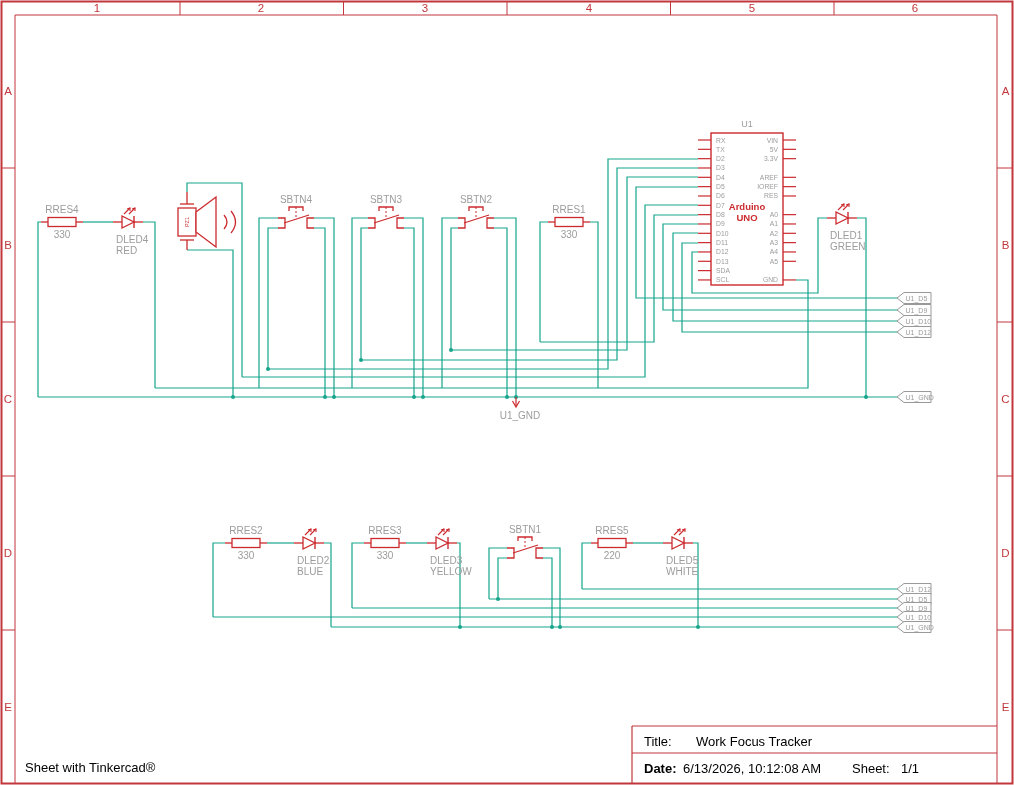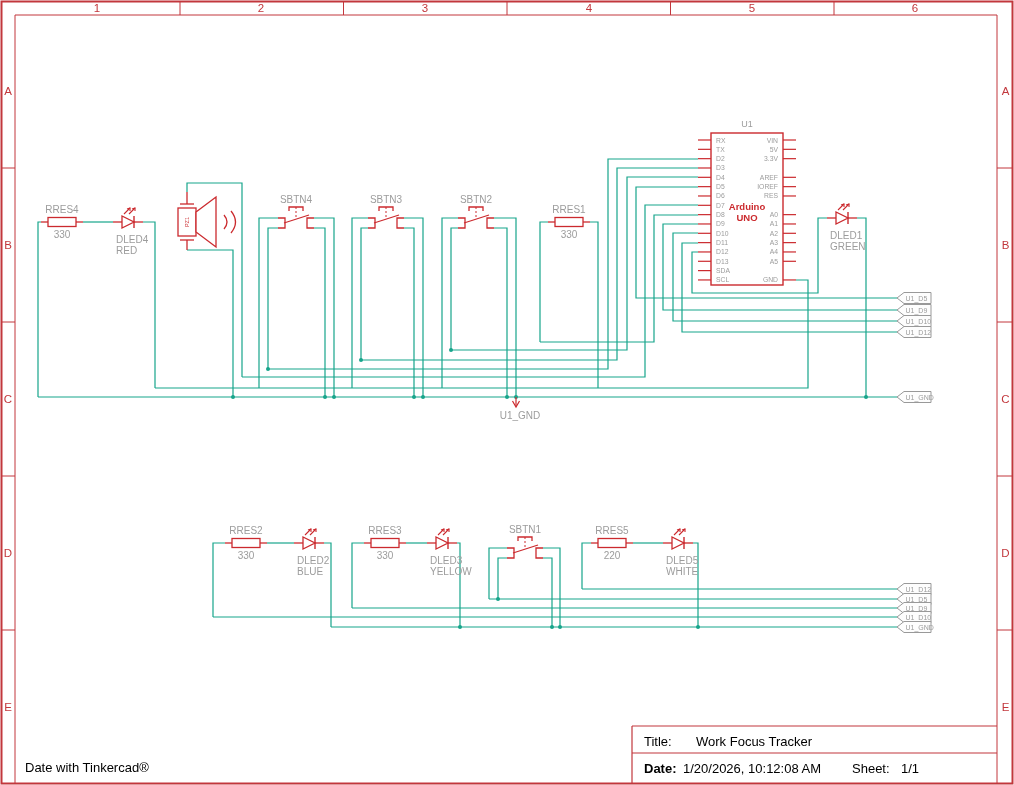--- a/index.html
+++ b/index.html
@@ -377,18 +377,18 @@
       <g>
         <polyline points="516,397 516,406" fill="none" stroke="#cb2a2e" stroke-width="1.2"></polyline>
         <polyline points="512.5,401 516,407 519.5,401" fill="none" stroke="#cb2a2e" stroke-width="1.2"></polyline>
         <text x="520" y="419" font-size="10" fill="#9c9c9c" font-family="&quot;Liberation Sans&quot;,sans-serif" text-anchor="middle">U1_GND</text>
       </g>
     </svg>
 
 <div class="ov lbl" style="left:644px;top:734px;">Title:</div>
 <div class="ov" style="left:683px;top:734px;margin-left:13px;">Work Focus Tracker</div>
 <div class="ov lbl" style="left:644px;top:761px;font-weight:bold;">Date:</div>
-<div class="ov" style="left:683px;top:761px;">1/20/2026, 10:12:08 AM</div>
+<div class="ov" style="left:683px;top:761px;">6/13/2026, 10:12:08 AM</div>
 <div class="ov lbl" style="left:852px;top:761px;">Sheet:</div>
 <div class="ov" style="left:901px;top:761px;text-align:center;">1/1</div>
-<div class="ov" style="left:25px;top:760px;">Date with Tinkercad®</div>
+<div class="ov" style="left:25px;top:760px;">Sheet with Tinkercad®</div>
 
 </div>
 
 </body></html>

